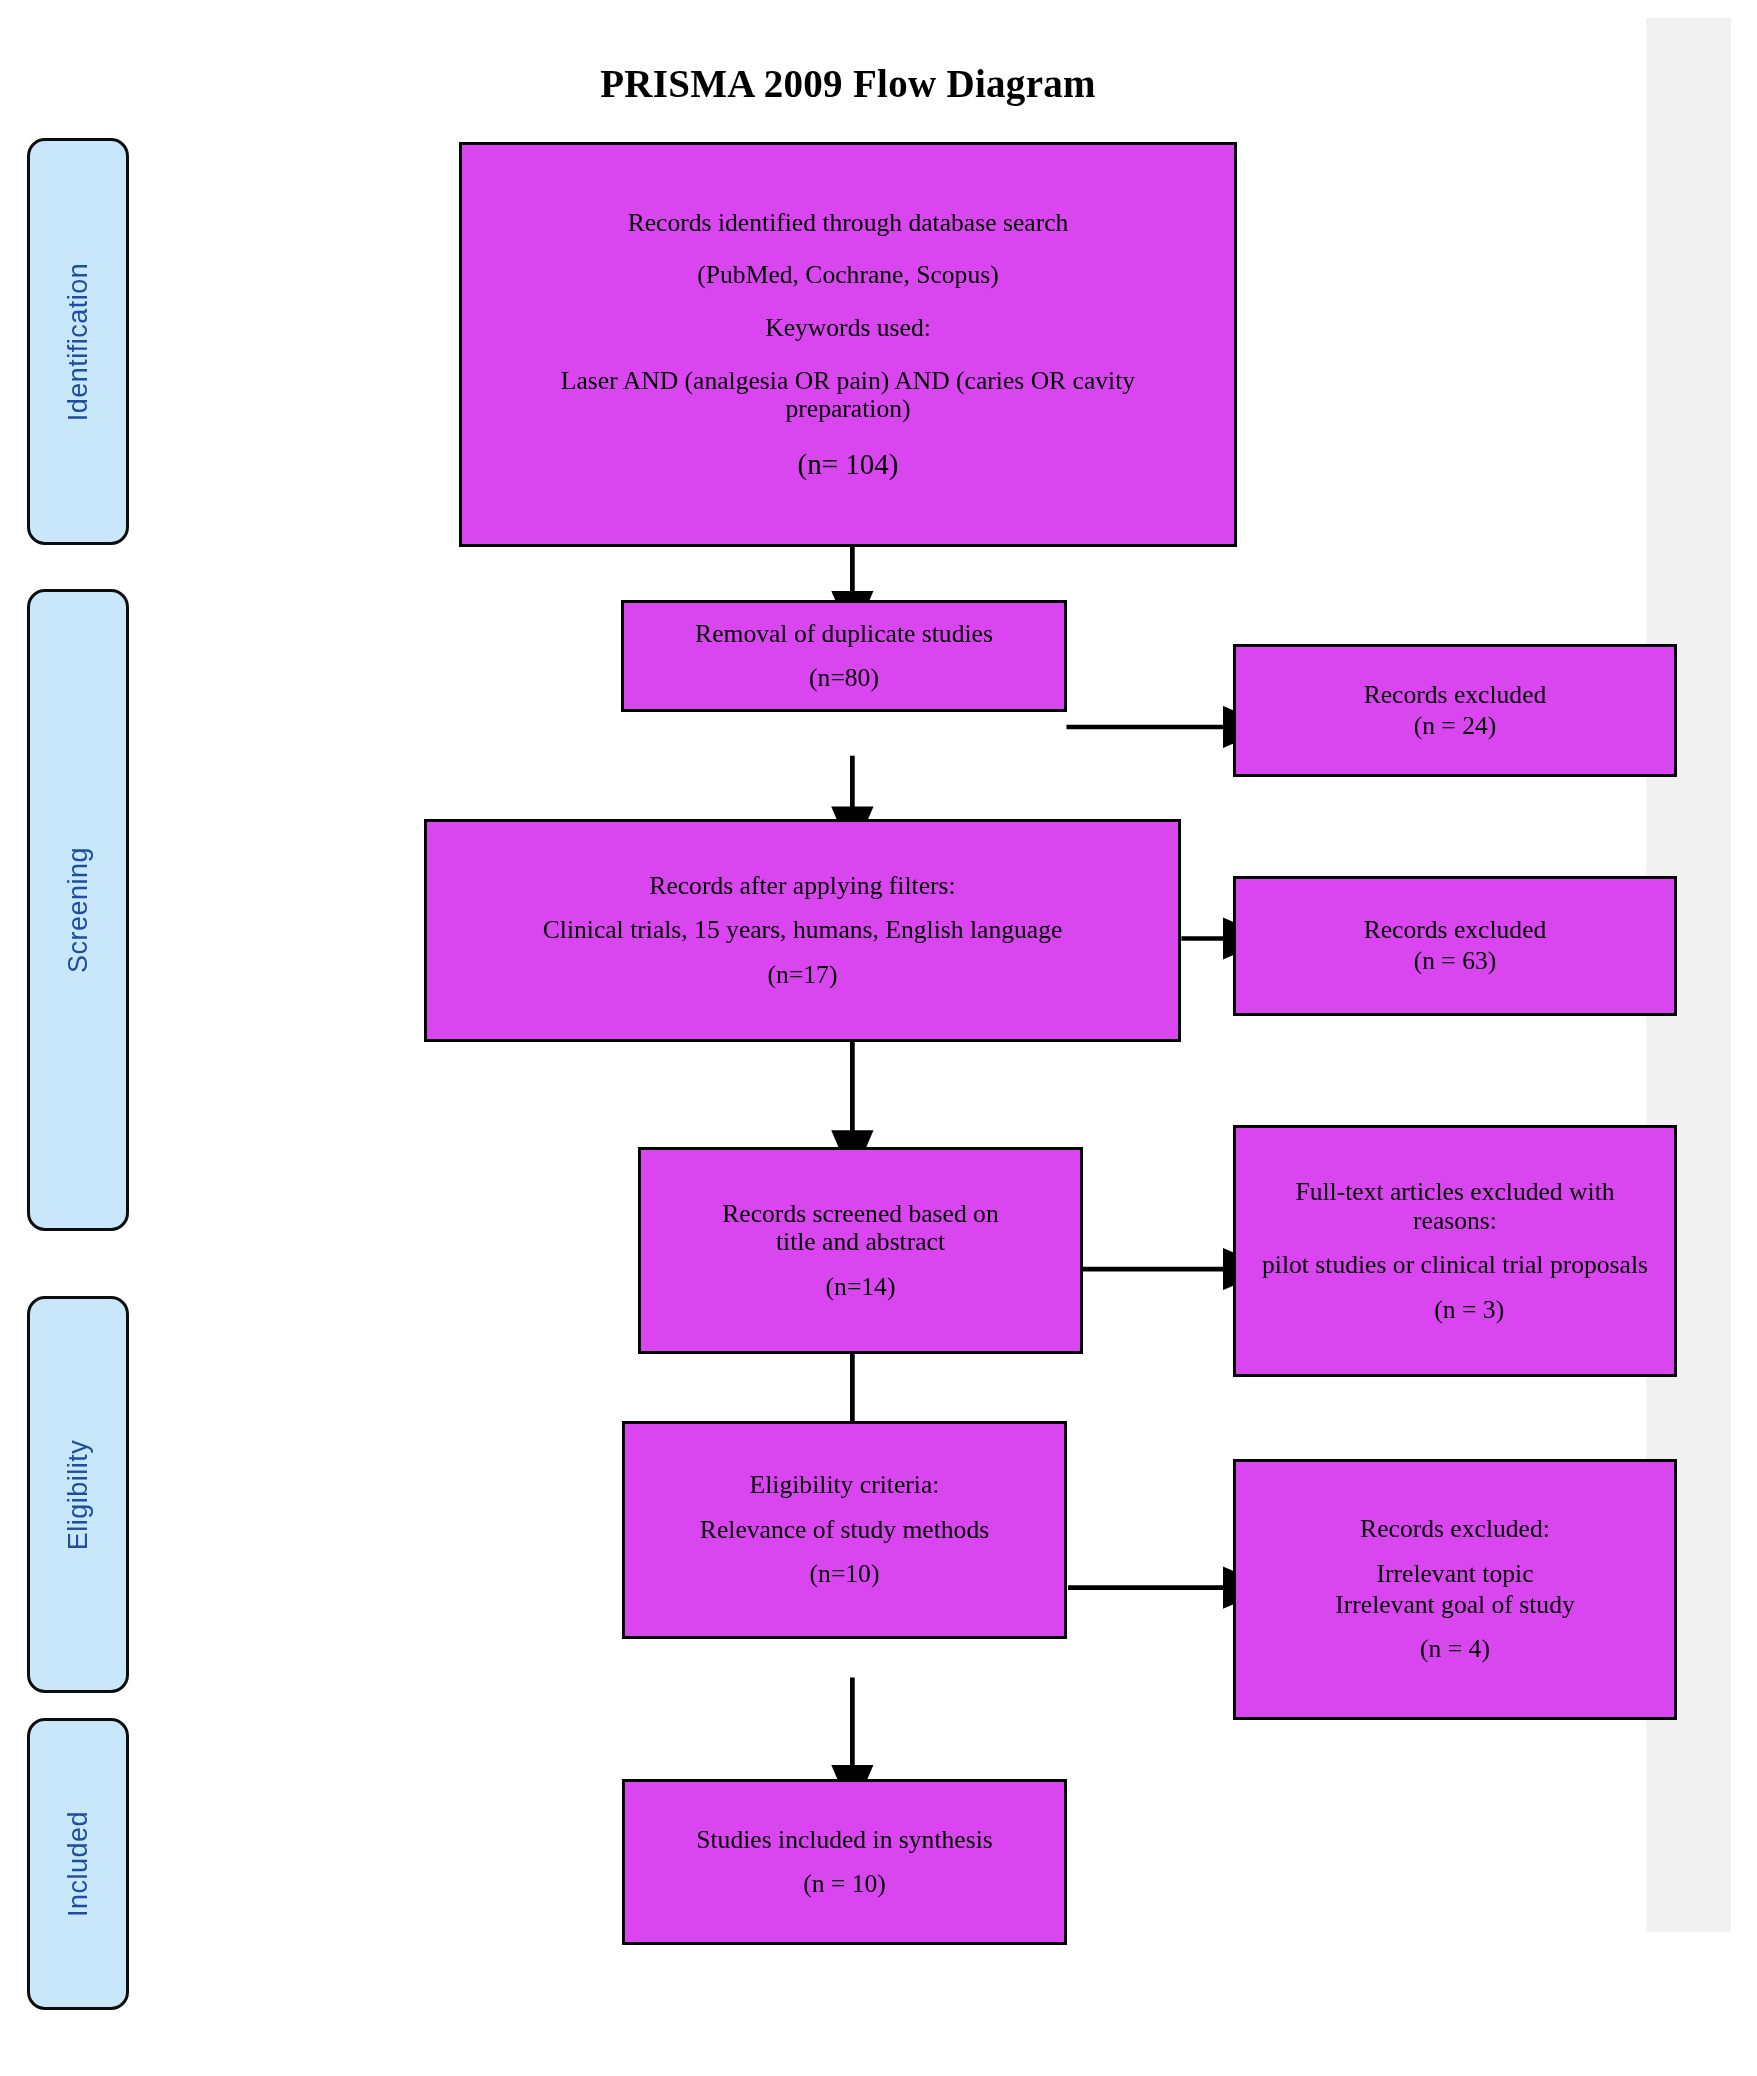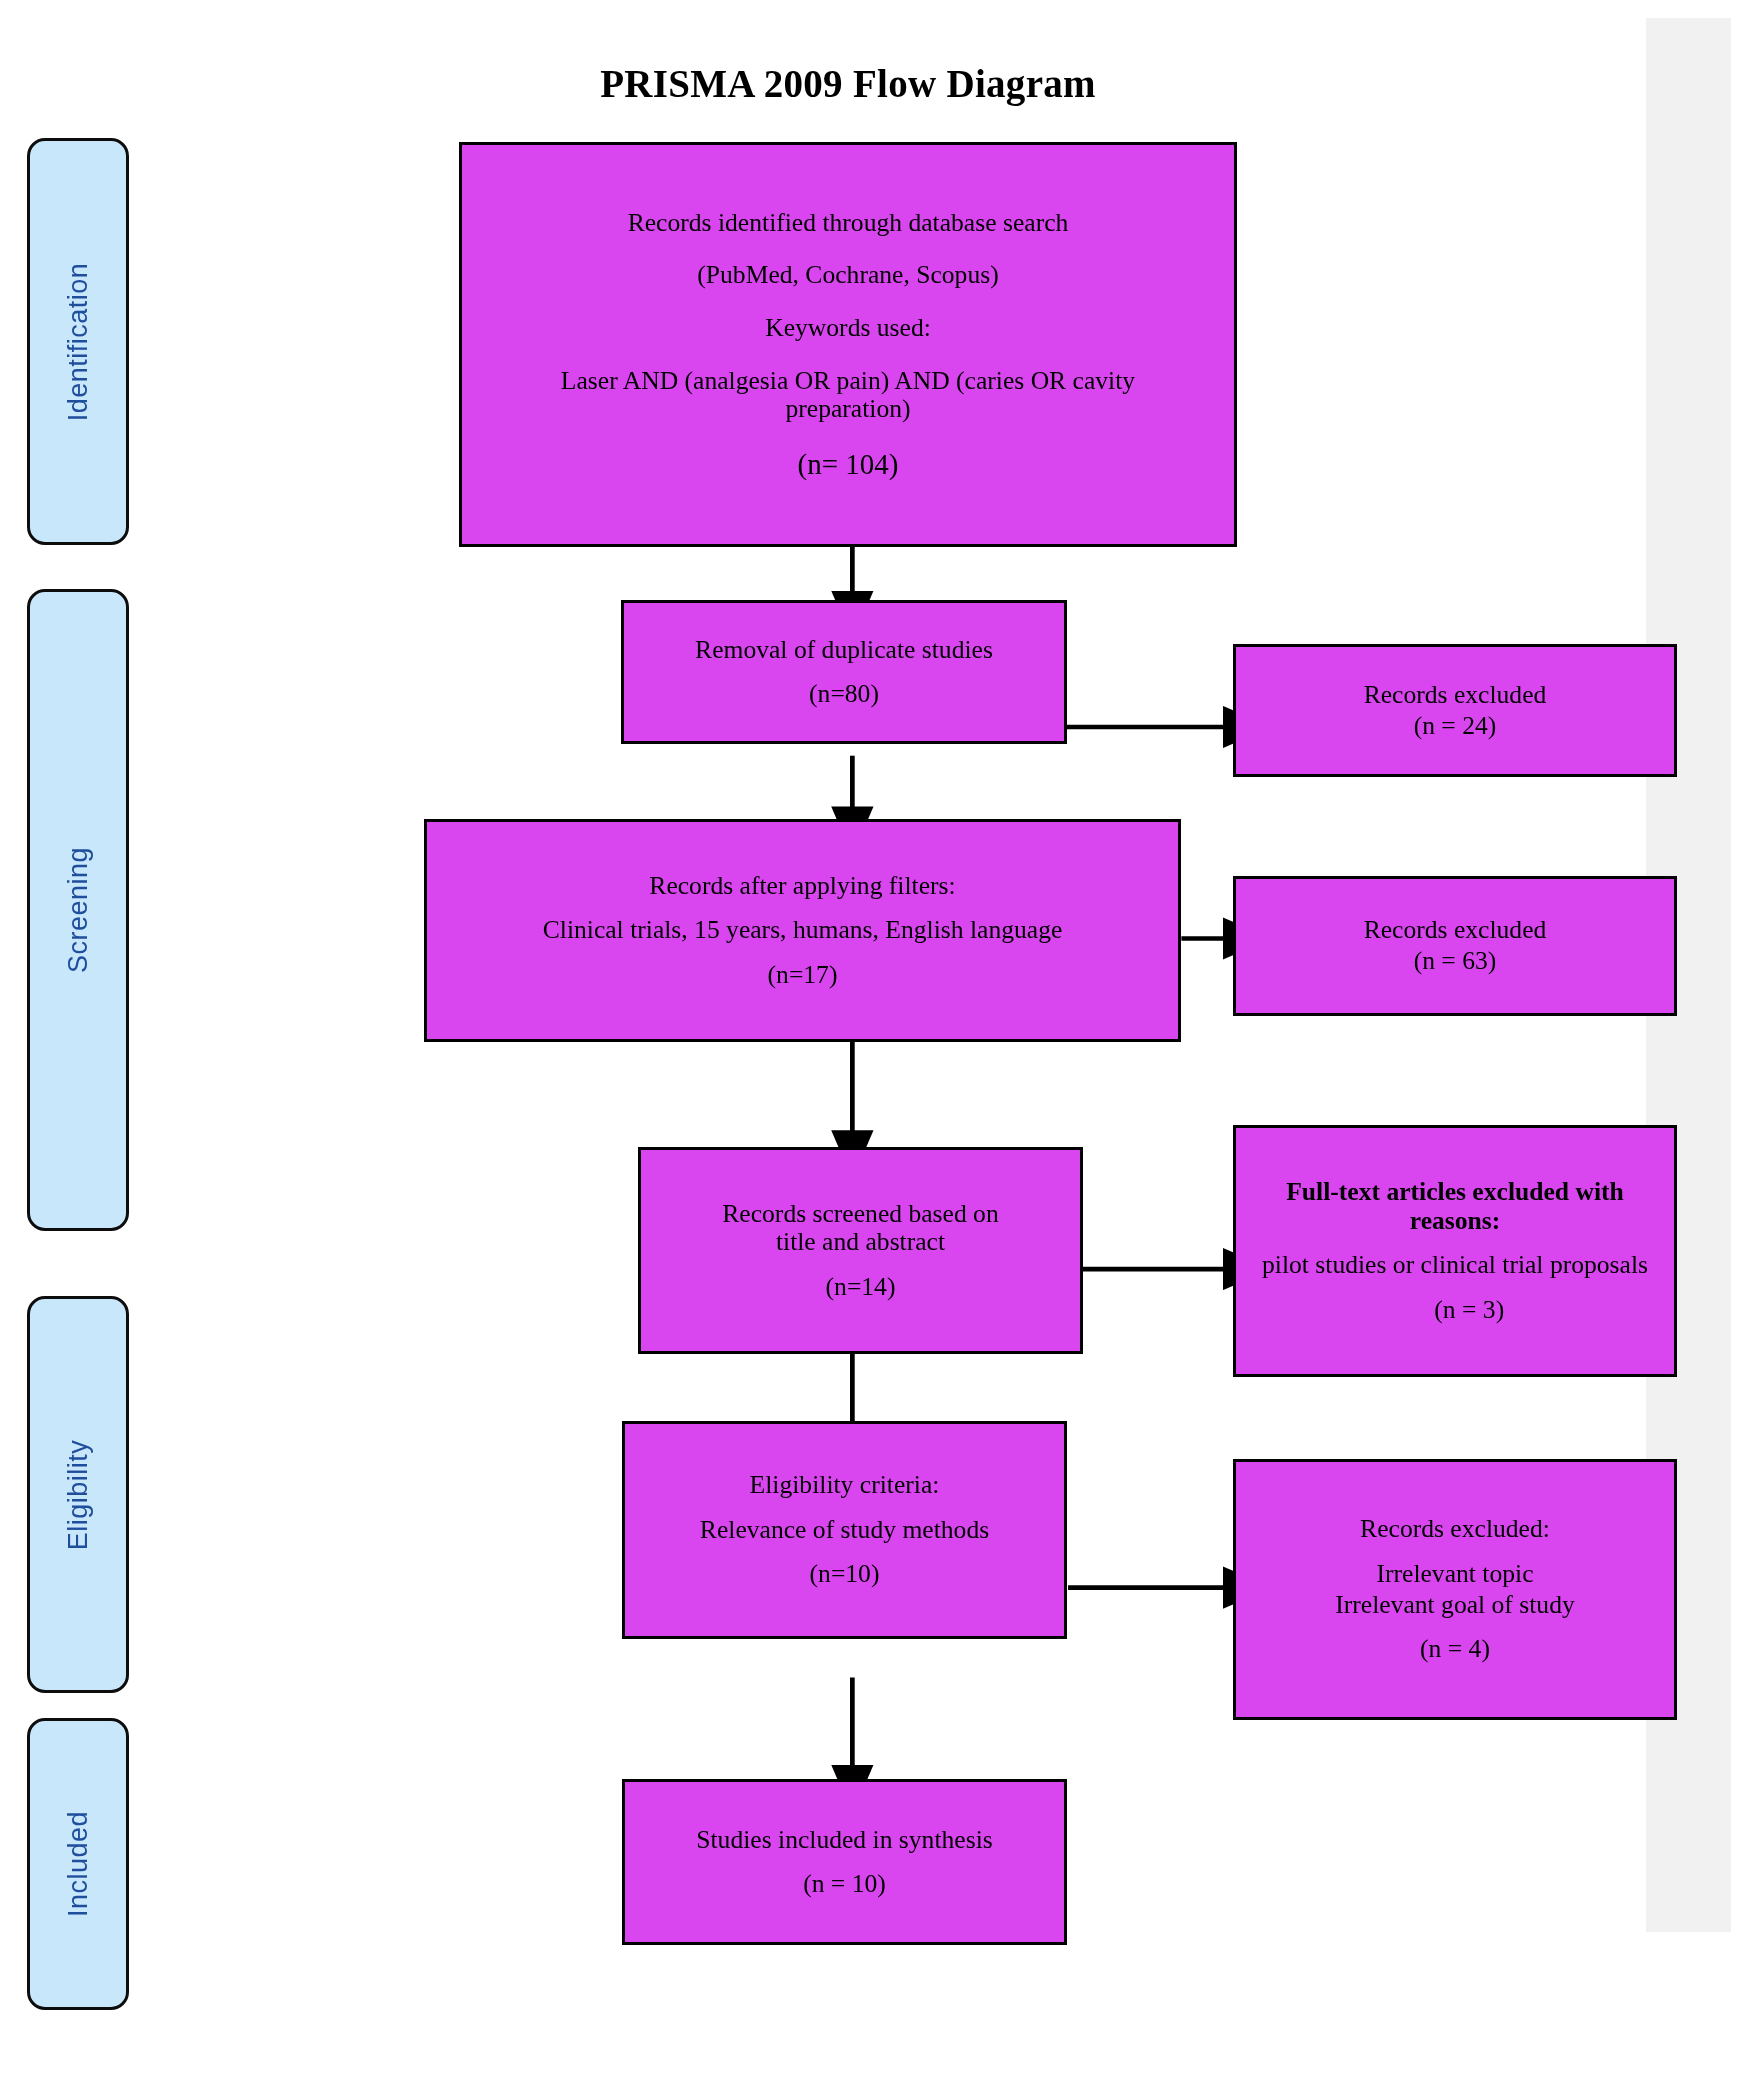--- a/index.html
+++ b/index.html
@@ -158,21 +158,21 @@
   </div>
 
   <div class="flow-box gap-lg" style="left:459px; top:142px; width:778px; height:405px;">
     <span class="line">Records identified through database search</span>
     <span class="line">(PubMed, Cochrane, Scopus)</span>
     <span class="line">Keywords used:</span>
     <span class="line" style="padding:0 73px;">Laser AND (analgesia OR pain) AND (caries OR cavity preparation)</span>
     <span class="line" style="font-size:29px;">(n= 104)</span>
   </div>
 
-  <div class="flow-box gap-md" style="left:621px; top:600px; width:446px; height:144px;">
+  <div class="flow-box gap-md" style="left:621px; top:600px; width:446px; height:112px;">
     <span class="line">Removal of duplicate studies</span>
     <span class="line">(n=80)</span>
   </div>
 
   <div class="flow-box gap-xs" style="left:1233px; top:644px; width:444px; height:133px;">
     <span class="line">Records excluded</span>
     <span class="line">(n = 24)</span>
   </div>
 
   <div class="flow-box gap-md" style="left:424px; top:819px; width:757px; height:223px;">
@@ -185,21 +185,21 @@
     <span class="line">Records excluded</span>
     <span class="line">(n = 63)</span>
   </div>
 
   <div class="flow-box gap-md" style="left:622px; top:1147px; width:445px; height:207px;margin-left:16px;">
     <span class="line" style="padding:0 63px;">Records screened based on title and abstract</span>
     <span class="line">(n=14)</span>
   </div>
 
   <div class="flow-box gap-md" style="left:1233px; top:1125px; width:444px; height:252px;">
-    <span class="line" style="padding:0 47px;font-weight:bold;">Full-text articles excluded with reasons:</span>
+    <span class="line" style="padding:0 47px;">Full-text articles excluded with reasons:</span>
     <span class="line" style="padding:0 21px;">pilot studies or clinical trial proposals</span>
     <span class="line" style="margin-top:16px;padding-left:40px;">(n = 3)</span>
   </div>
 
   <div class="flow-box gap-md" style="left:622px; top:1421px; width:445px; height:218px;">
     <span class="line">Eligibility criteria:</span>
     <span class="line">Relevance of study methods</span>
     <span class="line">(n=10)</span>
   </div>
 

